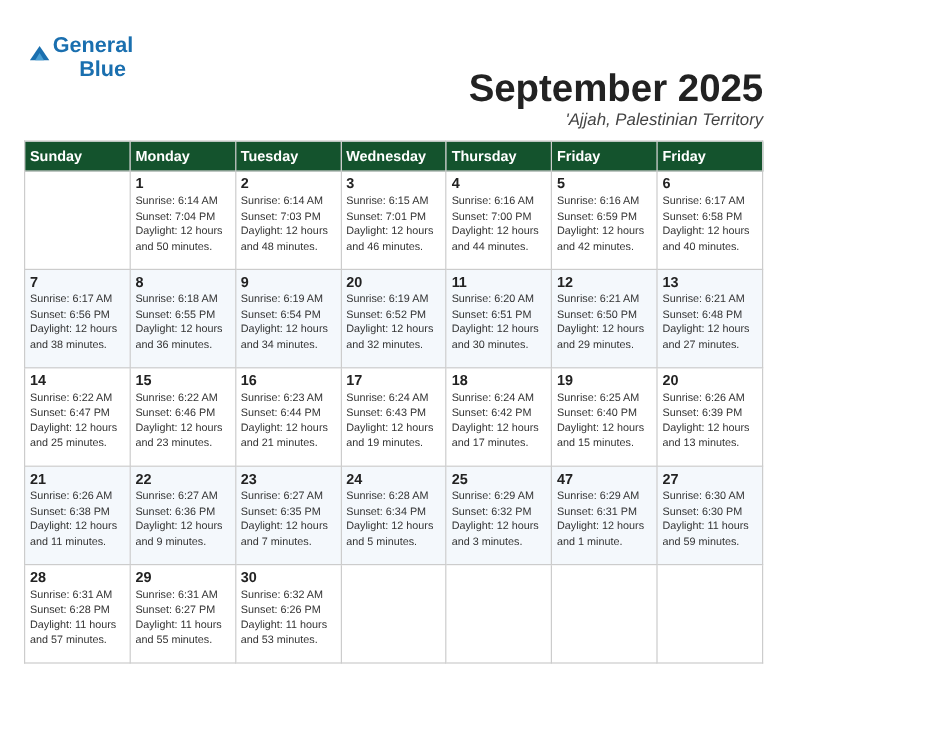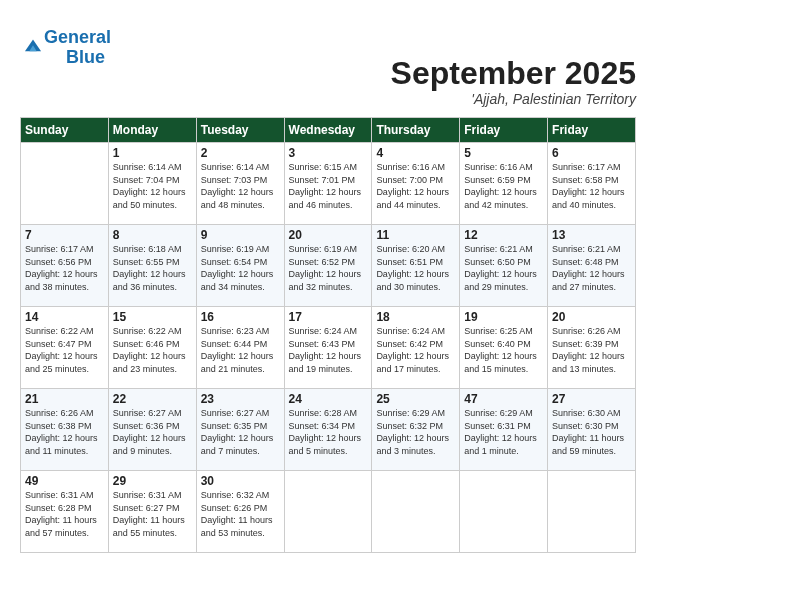--- a/index.html
+++ b/index.html
@@ -254,21 +254,21 @@
             <span class="day-num">47</span>
             <div class="day-info">Sunrise: 6:29 AM<br>Sunset: 6:31 PM<br>Daylight: 12 hours<br>and 1 minute.</div>
           </td>
           <td>
             <span class="day-num">27</span>
             <div class="day-info">Sunrise: 6:30 AM<br>Sunset: 6:30 PM<br>Daylight: 11 hours<br>and 59 minutes.</div>
           </td>
         </tr>
         <tr>
           <td>
-            <span class="day-num">49</span>
+            <span class="day-num">28</span>
             <div class="day-info">Sunrise: 6:31 AM<br>Sunset: 6:28 PM<br>Daylight: 11 hours<br>and 57 minutes.</div>
           </td>
           <td>
             <span class="day-num">29</span>
             <div class="day-info">Sunrise: 6:31 AM<br>Sunset: 6:27 PM<br>Daylight: 11 hours<br>and 55 minutes.</div>
           </td>
           <td>
             <span class="day-num">30</span>
             <div class="day-info">Sunrise: 6:32 AM<br>Sunset: 6:26 PM<br>Daylight: 11 hours<br>and 53 minutes.</div>
           </td>

